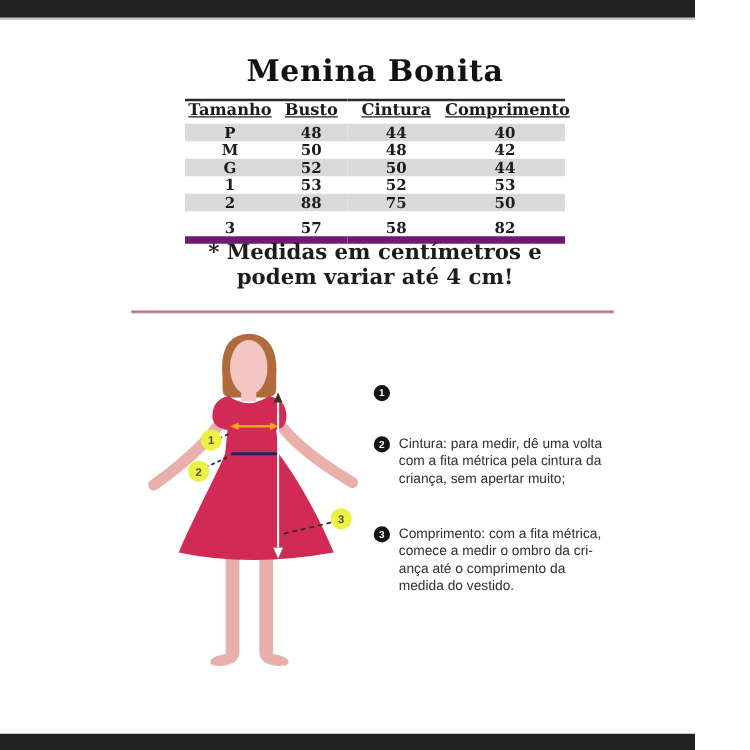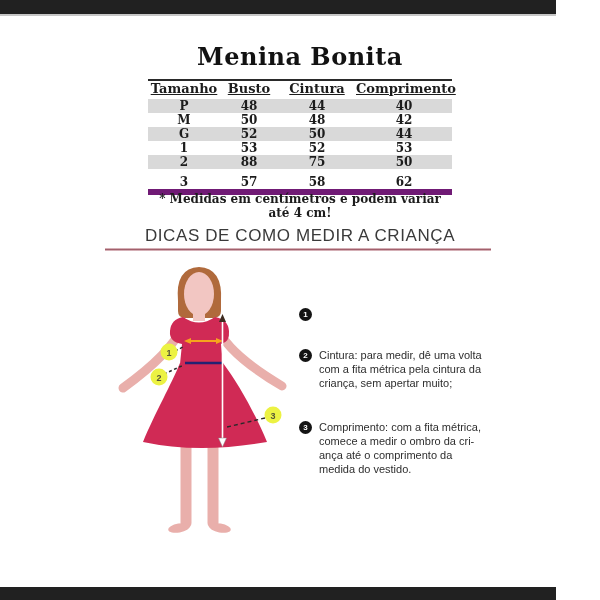--- a/index.html
+++ b/index.html
@@ -41,21 +41,21 @@
     padding: 0 0 2px 0; line-height: 16px;
   }
   .size-table td {
     font-size: 12px; text-align: center; padding: 0; height: 14px; line-height: 14px;
   }
   .size-table tr.striped { background: #d9d9d9; }
   .size-table tr.last td { padding-top: 6px; }
   .table-note {
     position: absolute; top: 192px; left: 148px; width: 304px;
     text-align: center; font-family: "DejaVu Serif", serif;
-    font-size: 12px; font-weight: bold; color: #1c1c1c;
+    font-size: 17px; font-weight: bold; color: #1c1c1c;
   }
   .section-heading {
     position: absolute; top: 226px; left: 0; width: 600px;
     text-align: center; font-size: 17px; color: #3a3a3a;
     letter-spacing: 0.6px;
   }
   .heading-rule {
     position: absolute; top: 248px; left: 105px; width: 386px; height: 3px;
     background: linear-gradient(#eed7db 0%, #a2606c 50%, #eed7db 100%);
   }
@@ -130,29 +130,28 @@
         <tr class="striped">
           <td>2</td>
           <td>88</td>
           <td>75</td>
           <td>50</td>
         </tr>
         <tr class="last">
           <td>3</td>
           <td>57</td>
           <td>58</td>
-          <td>62</td>
+          <td>82</td>
         </tr>
       </tbody>
     </table>
   </div>
 
   <div class="table-note">* Medidas em centímetros e podem variar até 4 cm!</div>
 
-  <div class="section-heading">DICAS DE COMO MEDIR A CRIANÇA</div>
   <div class="heading-rule"></div>
 
   <svg class="figure-svg" viewBox="0 0 200 300">
 
     <path d="M78,46 Q75,13 99,12 Q123,13 121,46 L121,56 Q121,63 113,63 L85,63 Q78,63 78,56 Z" fill="#b06a3c"></path>
 
     <path d="M82,72 C74,92 52,112 23,133" fill="none" stroke-width="9" stroke-linecap="round" stroke="#e9afab"></path>
     <path d="M117,72 C125,92 150,112 182,131" fill="none" stroke-width="9" stroke-linecap="round" stroke="#e9afab"></path>
 
     <path d="M86,190 L86,268" fill="none" stroke-width="11" stroke-linecap="round" stroke="#e9afab"></path>

